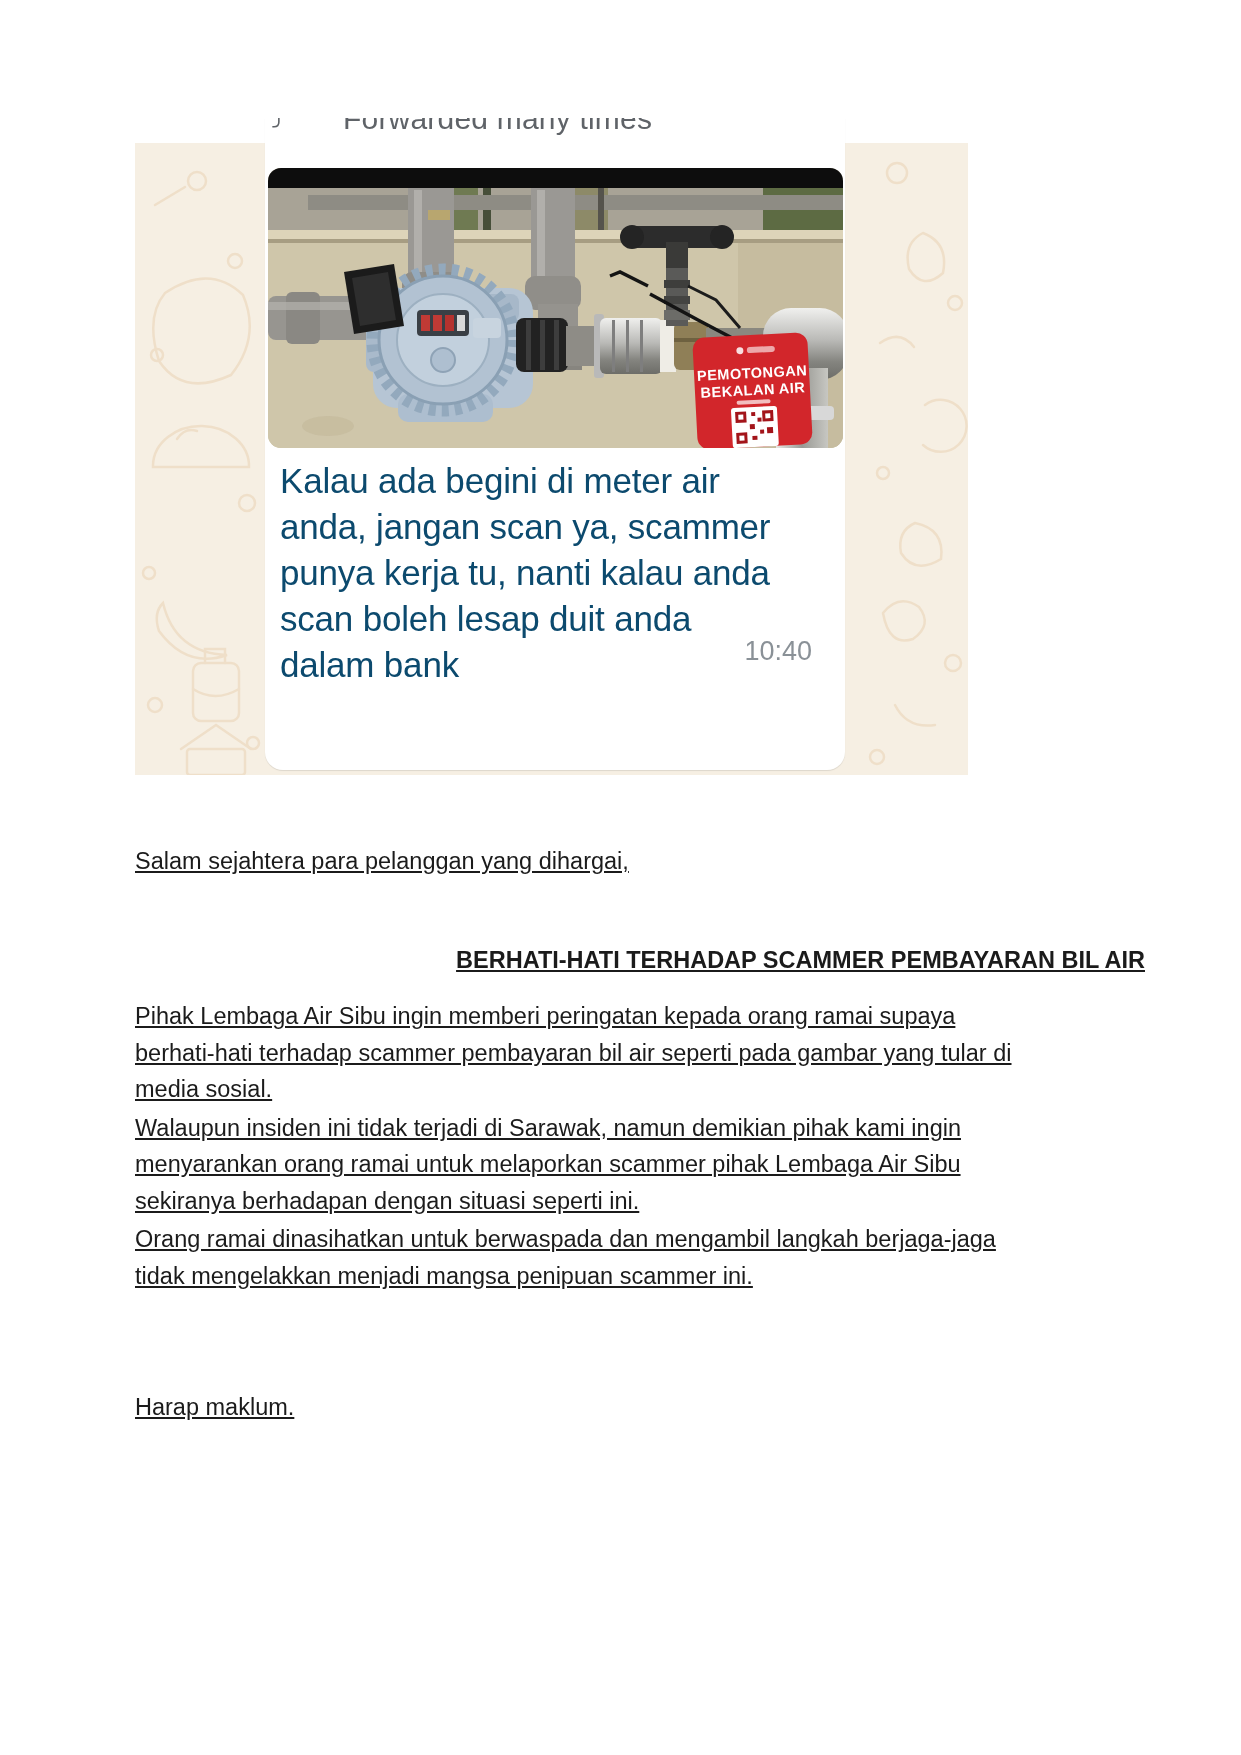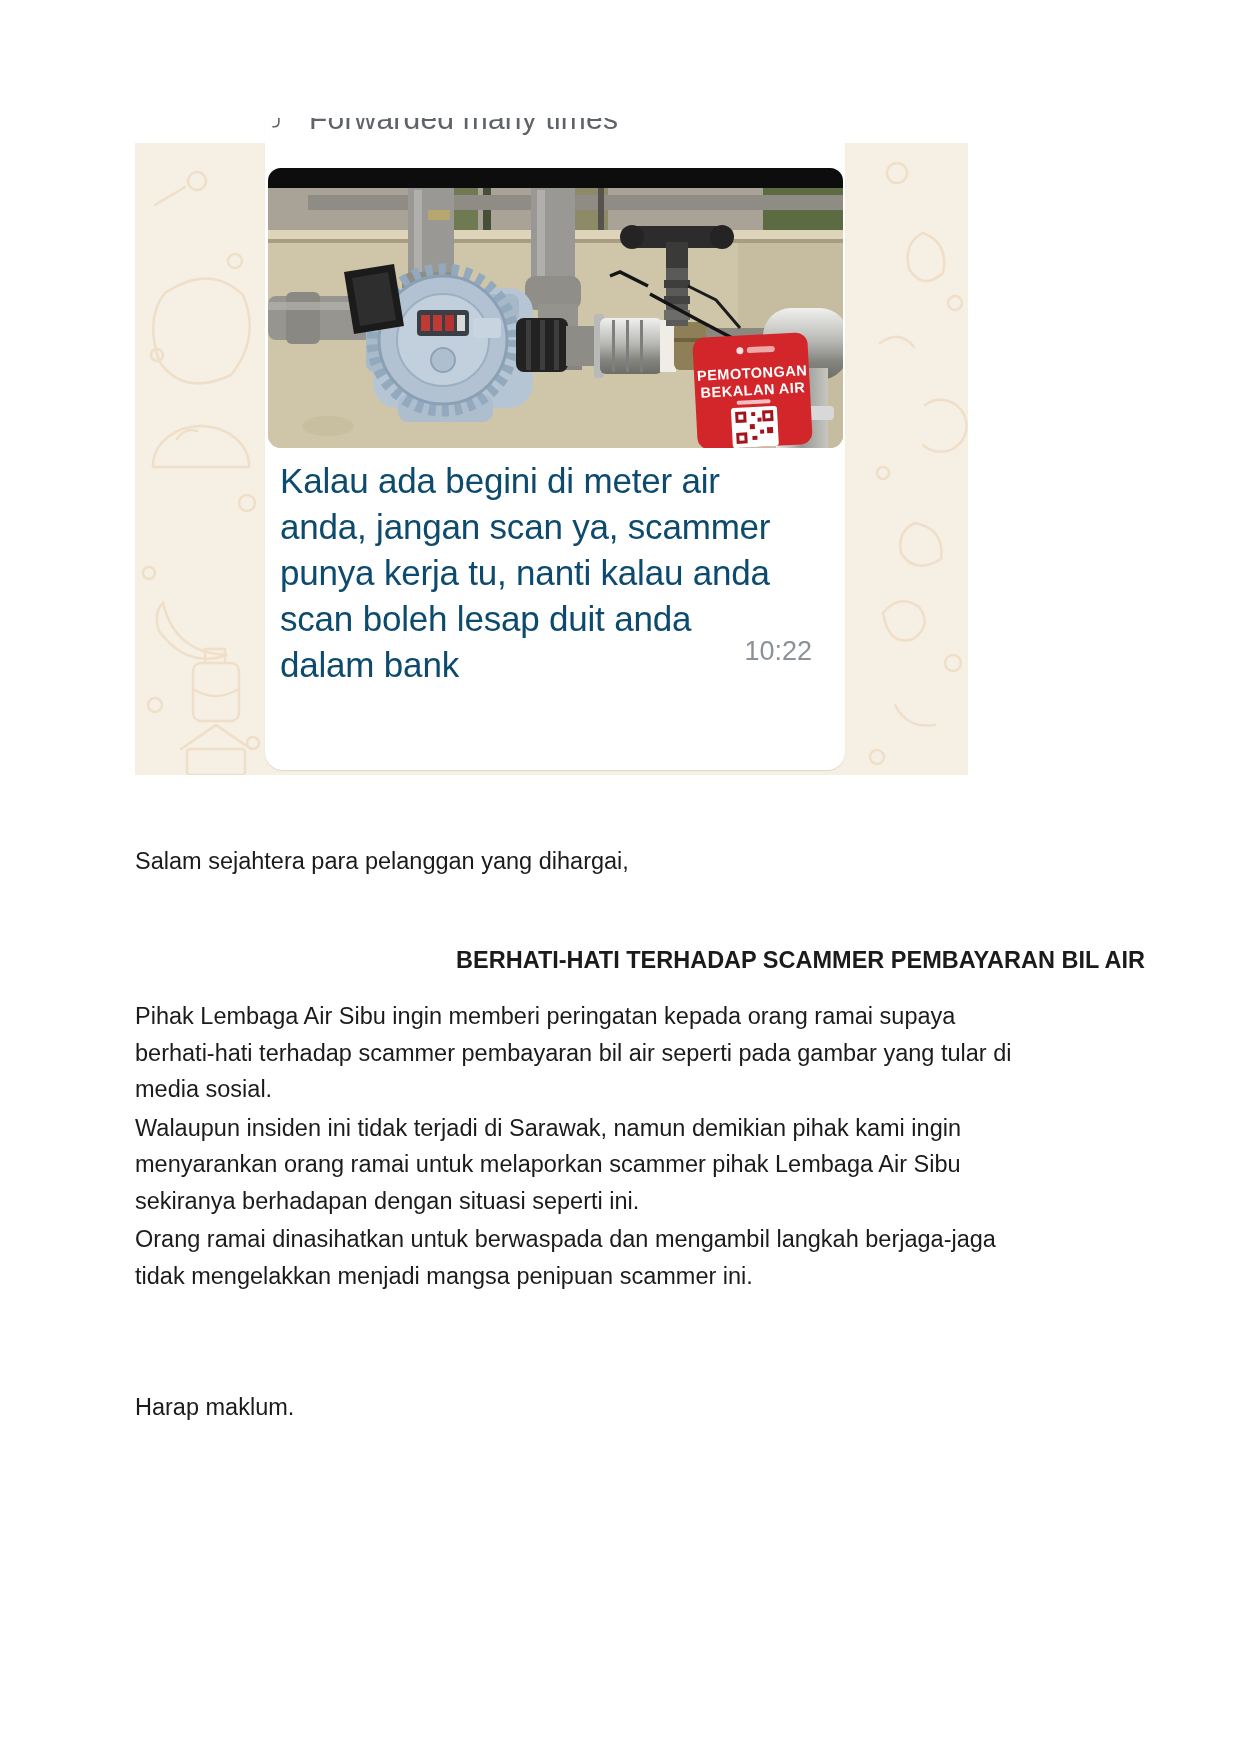--- a/index.html
+++ b/index.html
@@ -11,30 +11,30 @@
   .wa-shot{position:absolute;left:135px;top:118px;width:833px;height:657px;background:#ffffff;}
   .wa-bg{position:absolute;left:0;top:25px;width:833px;height:632px;background:#f6efe3;overflow:hidden;}
   .wa-bg svg{position:absolute;left:0;top:0;}
   .bubble{
     position:absolute;left:130px;top:0;width:580px;height:652px;background:#ffffff;
     border-radius:0 0 18px 18px;box-shadow:0 1px 1px rgba(0,0,0,.10);
   }
   .fwd-clip{position:absolute;left:0;top:0;width:100%;height:40px;overflow:hidden;}
   .fwd-inner{position:absolute;top:-16px;left:6px;display:flex;align-items:center;color:#5f6368;}
   .fwd-icon{font-size:27px;width:38px;display:inline-block;}
-  .fwd-text{font-size:30px;letter-spacing:.2px;}
+  .fwd-text{font-size:30px;letter-spacing:.2px;margin-left:34px;}
   .photo{position:absolute;left:3px;top:50px;width:575px;height:280px;}
   .caption{
     position:absolute;left:15px;top:340px;width:552px;
     font-size:35px;line-height:46px;color:#0c4a6e;letter-spacing:-.2px;
     white-space:pre-line;
   }
   .msg-time{position:absolute;right:33px;top:518px;font-size:27px;color:#8a9197;}
   
-  .doc{position:absolute;left:135px;top:843px;width:1010px;font-size:23.5px;line-height:36.5px;}
+  .doc{position:absolute;left:135px;top:843px;width:1010px;font-size:23.5px;line-height:36.5px;text-decoration:underline;}
   .doc p{margin:0;white-space:pre-line;}
   .greeting{margin-bottom:62px !important;}
   .heading{font-weight:bold;margin-bottom:20px !important;text-align:right;}
   .para{margin-bottom:2px !important;}
   .closing{margin-top:95px !important;}
   .tag-text{font-family:"Liberation Sans",sans-serif;font-weight:bold;fill:#ffffff;}
 </style>
 </head>
 <body>
 
@@ -210,21 +210,21 @@
           </g>
         </g>
       </g>
     </svg>
 
     <div class="caption">Kalau ada begini di meter air
 anda, jangan scan ya, scammer
 punya kerja tu, nanti kalau anda
 scan boleh lesap duit anda
 dalam bank</div>
-    <div class="msg-time">10:22</div>
+    <div class="msg-time">10:40</div>
   </div>
 </div>
 
 <div class="doc">
   <p class="greeting">Salam sejahtera para pelanggan yang dihargai,</p>
   <p class="heading">BERHATI-HATI TERHADAP SCAMMER PEMBAYARAN BIL AIR</p>
   <p class="para">Pihak Lembaga Air Sibu ingin memberi peringatan kepada orang ramai supaya
 berhati-hati terhadap scammer pembayaran bil air seperti pada gambar yang tular di
 media sosial.</p>
   <p class="para">Walaupun insiden ini tidak terjadi di Sarawak, namun demikian pihak kami ingin

